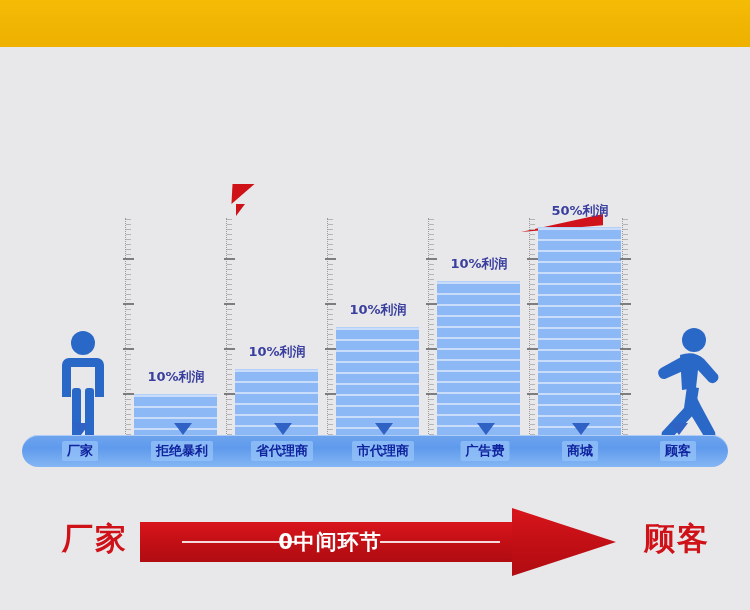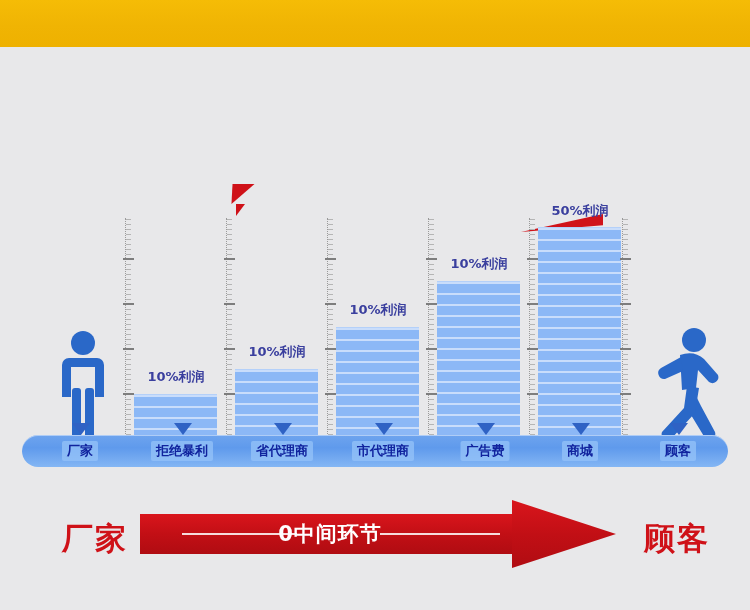--- a/index.html
+++ b/index.html
@@ -62,21 +62,21 @@
     background:rgba(150,195,248,.75);
     padding:1px 5px;border-radius:2px;
     font-size:13px;font-weight:bold;color:#10239e;white-space:nowrap;}
 
   
   .bottom{position:absolute;left:0;top:500px;width:750px;height:90px;}
   .b-left{position:absolute;left:62px;top:18px;font-size:31px;font-weight:bold;
     color:#cf1118;letter-spacing:2px;}
   .b-right{position:absolute;right:40px;top:18px;font-size:31px;font-weight:bold;
     color:#cf1118;letter-spacing:2px;}
-  .arrow{position:absolute;left:140px;top:0;width:475px;height:68px;padding-left:41px;}
+  .arrow{position:absolute;left:140px;top:8px;width:475px;height:68px;padding-left:41px;}
   .arrow-shaft{position:absolute;left:0;top:14px;width:380px;height:40px;
     background:linear-gradient(180deg,#d9151c 0%,#c20f15 50%,#b00c12 100%);}
   .arrow-head{position:absolute;left:372px;top:0;width:104px;height:68px;
     background:linear-gradient(180deg,#d9151c 0%,#c20f15 50%,#b00c12 100%);
     clip-path:polygon(0 0,100% 50%,0 100%);}
   .arrow-text{position:absolute;left:0;top:14px;width:380px;height:40px;
     display:flex;align-items:center;justify-content:center;
     font-size:21px;font-weight:bold;color:#ffffff;letter-spacing:1px;z-index:3;}
   .rule-l{position:absolute;left:42px;top:33px;width:115px;height:2px;
     background:rgba(255,255,255,.85);z-index:2;}

